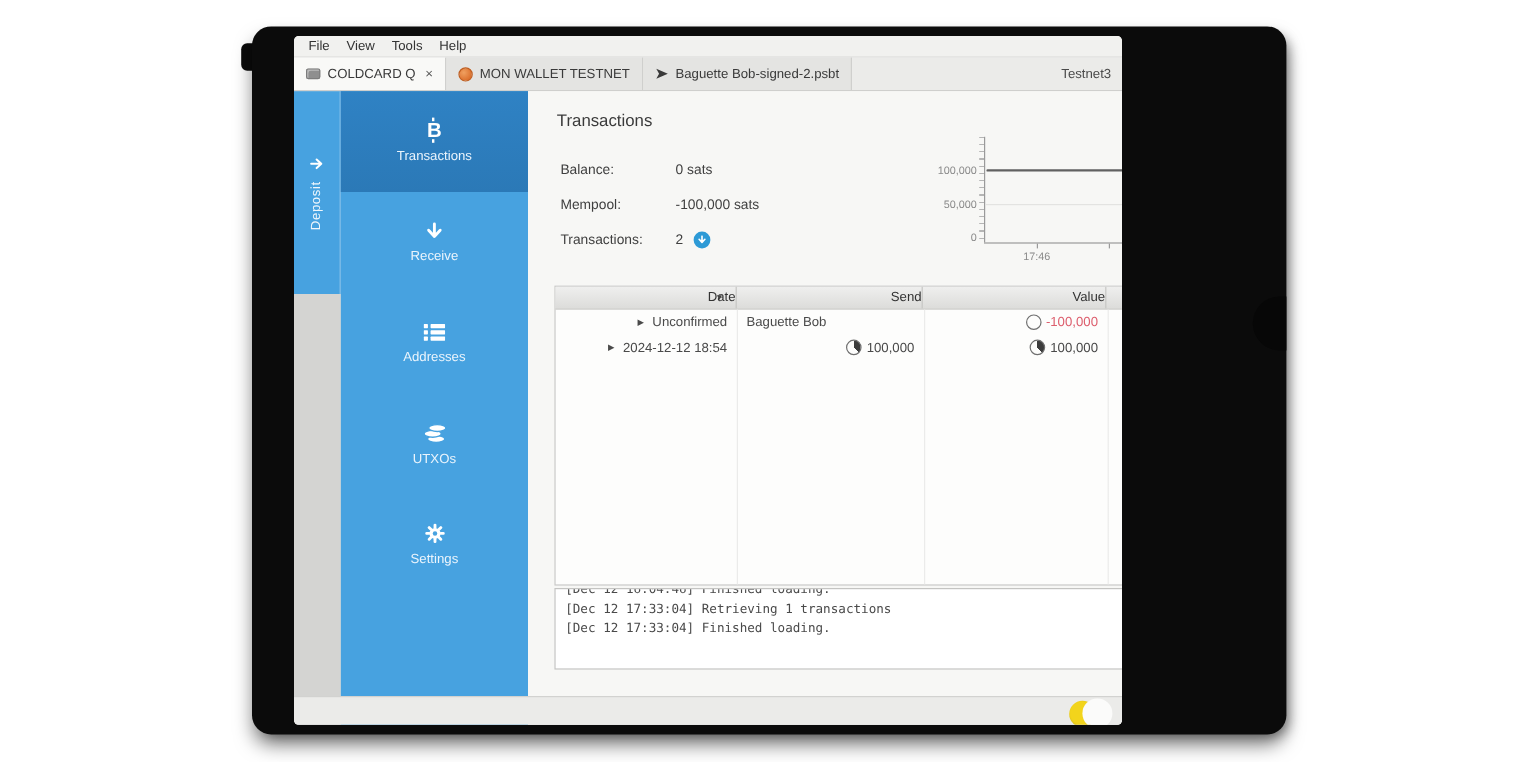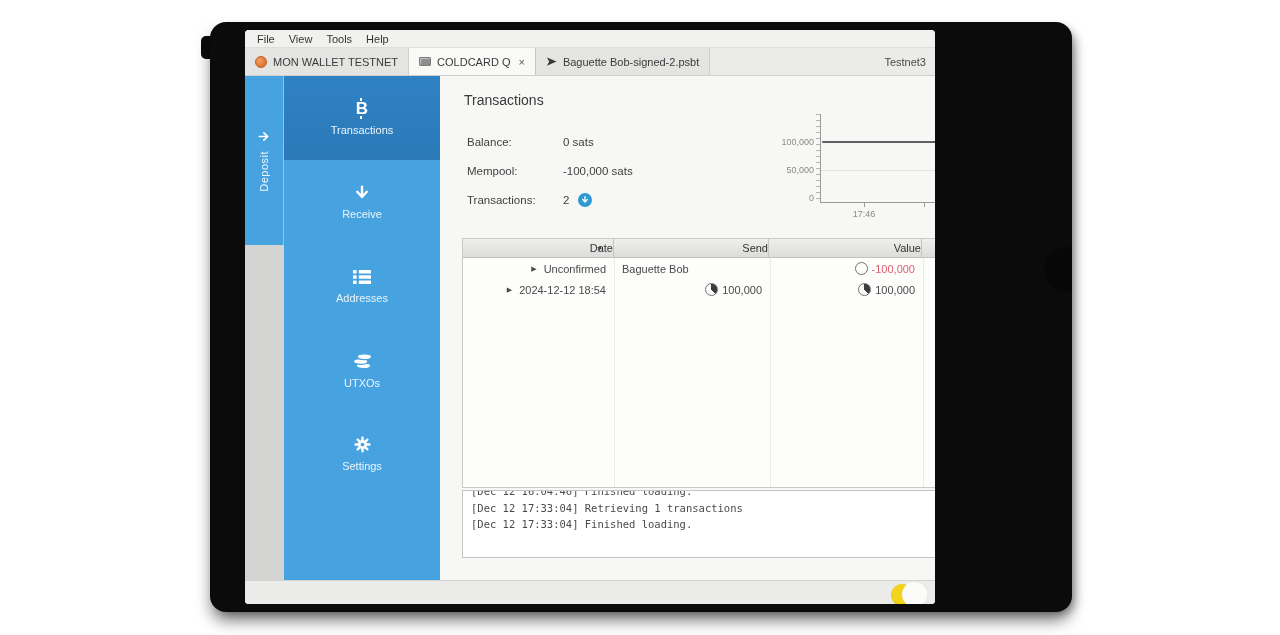--- a/index.html
+++ b/index.html
@@ -118,28 +118,28 @@
     <div class="window">
 
       <div class="menubar">
         <span class="menu-item">File</span>
         <span class="menu-item">View</span>
         <span class="menu-item">Tools</span>
         <span class="menu-item">Help</span>
       </div>
 
       <div class="tabbar">
-        <div class="tab">
-          <span class="wallet-dot"></span>
-          <span>MON WALLET TESTNET</span>
-        </div>
         <div class="tab active">
           <span class="chip-icon"></span>
           <span>COLDCARD Q</span>
           <span class="tab-close">×</span>
+        </div>
+        <div class="tab">
+          <span class="wallet-dot"></span>
+          <span>MON WALLET TESTNET</span>
         </div>
         <div class="tab">
           <span>
             <svg width="11" height="11" viewBox="0 0 24 24">
                 <path d="M2 21 L23 12 L2 3 L7 12 Z" fill="#3a3a3a"></path>
               </svg>
           </span>
           <span>Baguette Bob-signed-2.psbt</span>
         </div>
         <div class="net-label">Testnet3</div>

